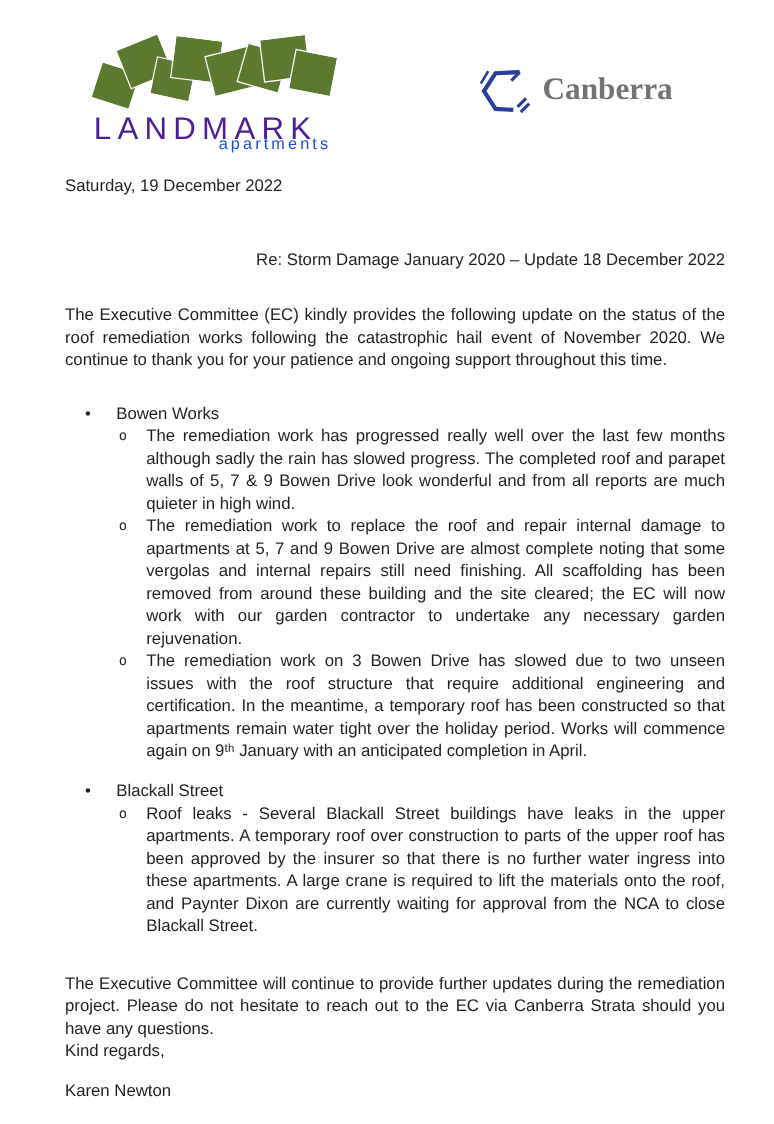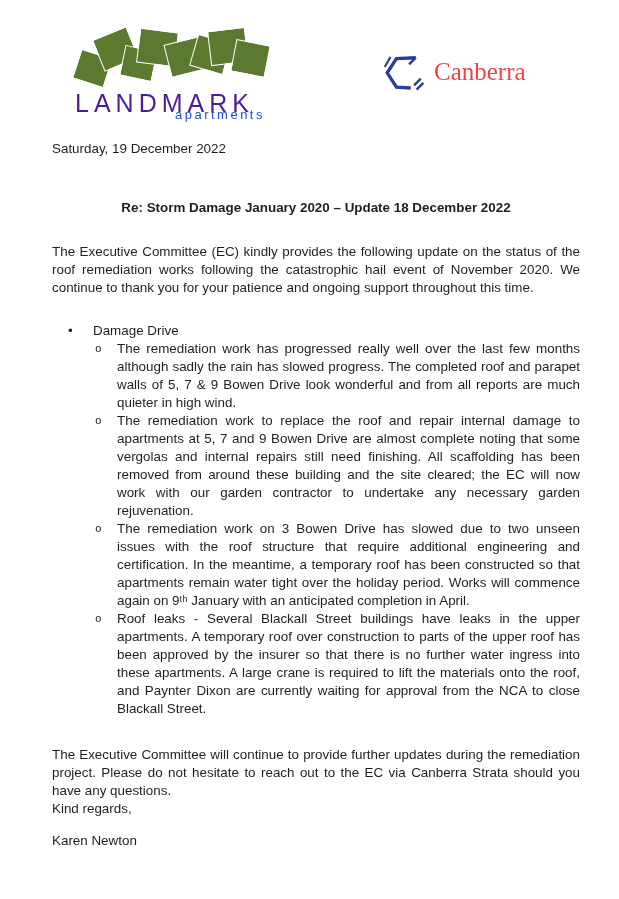--- a/index.html
+++ b/index.html
@@ -21,26 +21,26 @@
   .sq5{left:93px;top:15px;width:35px;height:32px;transform:rotate(-14deg)}
   .sq6{left:119px;top:13px;width:33px;height:31px;transform:rotate(16deg)}
   .sq7{left:135px;top:4px;width:36px;height:33px;transform:rotate(-7deg)}
   .sq8{left:159px;top:17px;width:33px;height:31px;transform:rotate(11deg)}
   .lm-name{position:absolute;left:0;top:64px;width:192px;font-size:25px;line-height:26px;
            color:#4c1d95;letter-spacing:5px;font-weight:400;white-space:nowrap}
   .lm-sub{position:absolute;right:2px;top:82px;font-size:13px;line-height:14px;
           color:#1d4ed8;letter-spacing:2.5px}
   .cs-logo{position:absolute;left:383px;top:46px;display:flex;align-items:center;gap:9px}
   .cs-icon{width:42px;height:52px;flex:0 0 auto}
-  .cs-text{font-family:"Liberation Serif","DejaVu Serif",serif;color:#ef4444;
-           font-size:25px;line-height:26px;font-weight:400}
+  .cs-text{font-family:"Liberation Serif","DejaVu Serif",serif;color:#737373;
+           font-size:25px;line-height:26px;font-weight:700}
   
   .content{position:absolute;left:52px;top:140px;width:528px}
   p{margin:0}
-  .title{text-align:center;font-weight:700;margin-top:41px}
+  .title{text-align:right;font-weight:400;margin-top:41px}
   .intro{text-align:justify;margin-top:26px}
   .list{margin-top:25px}
   .b-l1{display:flex}
   .b-l1::before{content:"\2022";width:25px;margin-left:16px;flex:0 0 auto}
   .b-l2{display:flex}
   .b-l2::before{content:"o";width:22px;margin-left:43px;flex:0 0 auto;
                 font-family:"DejaVu Sans Mono","Liberation Mono",monospace;
                 font-size:11px;line-height:18px}
   .b-l2 p{flex:1;text-align:justify}
   .sec-gap{margin-top:14px}
@@ -87,32 +87,35 @@
 
   <p class="date">Saturday, 19 December 2022</p>
 
   <p class="title">Re: Storm Damage January 2020 – Update 18 December 2022</p>
 
   <p class="intro">The Executive Committee (EC) kindly provides the following update on the status of the roof remediation works following the catastrophic hail event of November 2020. We continue to thank you for your patience and ongoing support throughout this time.</p>
 
   <div class="list">
 
     <div class="b-l1">
-      <p>Damage Drive</p>
+      <p>Bowen Works</p>
     </div>
     <div class="b-l2">
       <p>The remediation work has progressed really well over the last few months although sadly the rain has slowed progress. The completed roof and parapet walls of 5, 7 &amp; 9 Bowen Drive look wonderful and from all reports are much quieter in high wind.</p>
     </div>
     <div class="b-l2">
       <p>The remediation work to replace the roof and repair internal damage to apartments at 5, 7 and 9 Bowen Drive are almost complete noting that some vergolas and internal repairs still need finishing. All scaffolding has been removed from around these building and the site cleared; the EC will now work with our garden contractor to undertake any necessary garden rejuvenation.</p>
     </div>
     <div class="b-l2">
       <p>The remediation work on 3 Bowen Drive has slowed due to two unseen issues with the roof structure that require additional engineering and certification. In the meantime, a temporary roof has been constructed so that apartments remain water tight over the holiday period. Works will commence again on 9ᵗʰ January with an anticipated completion in April.</p>
     </div>
 
+    <div class="b-l1 sec-gap">
+      <p>Blackall Street</p>
+    </div>
     <div class="b-l2">
       <p>Roof leaks - Several Blackall Street buildings have leaks in the upper apartments. A temporary roof over construction to parts of the upper roof has been approved by the insurer so that there is no further water ingress into these apartments. A large crane is required to lift the materials onto the roof, and Paynter Dixon are currently waiting for approval from the NCA to close Blackall Street.</p>
     </div>
 
   </div>
 
   <p class="closing">The Executive Committee will continue to provide further updates during the remediation project. Please do not hesitate to reach out to the EC via Canberra Strata should you have any questions.</p>
 
   <p class="signoff">Kind regards,</p>
 

